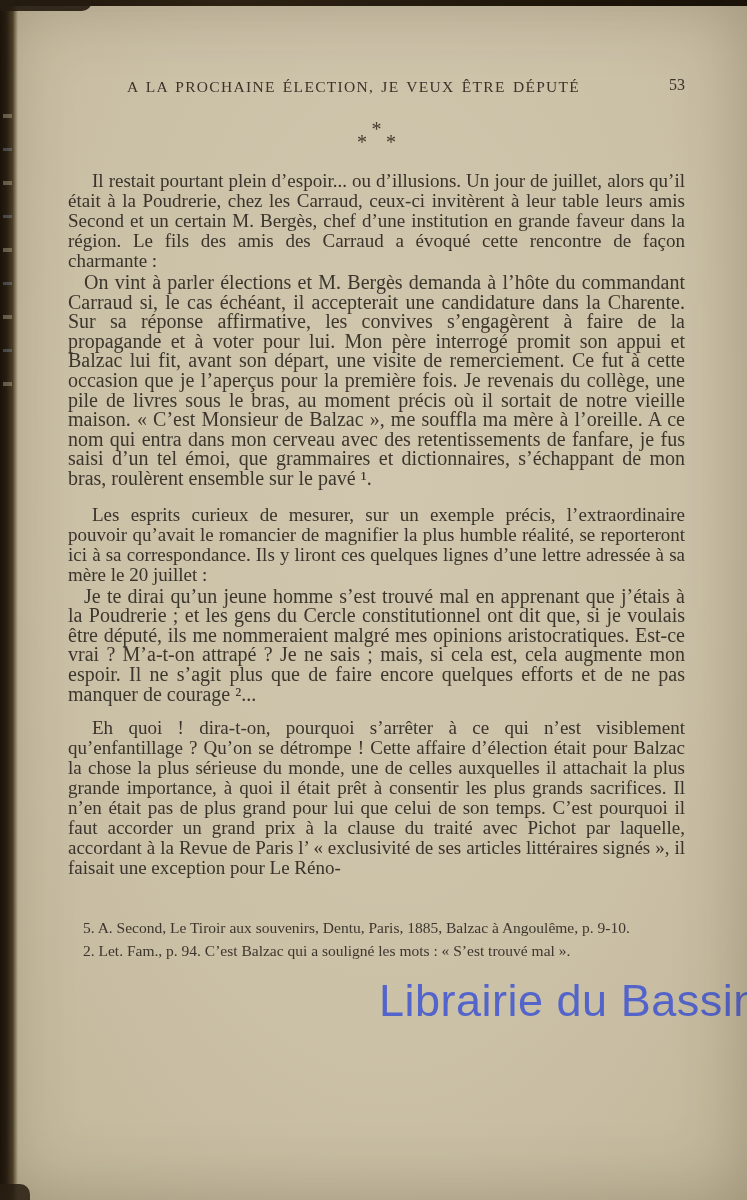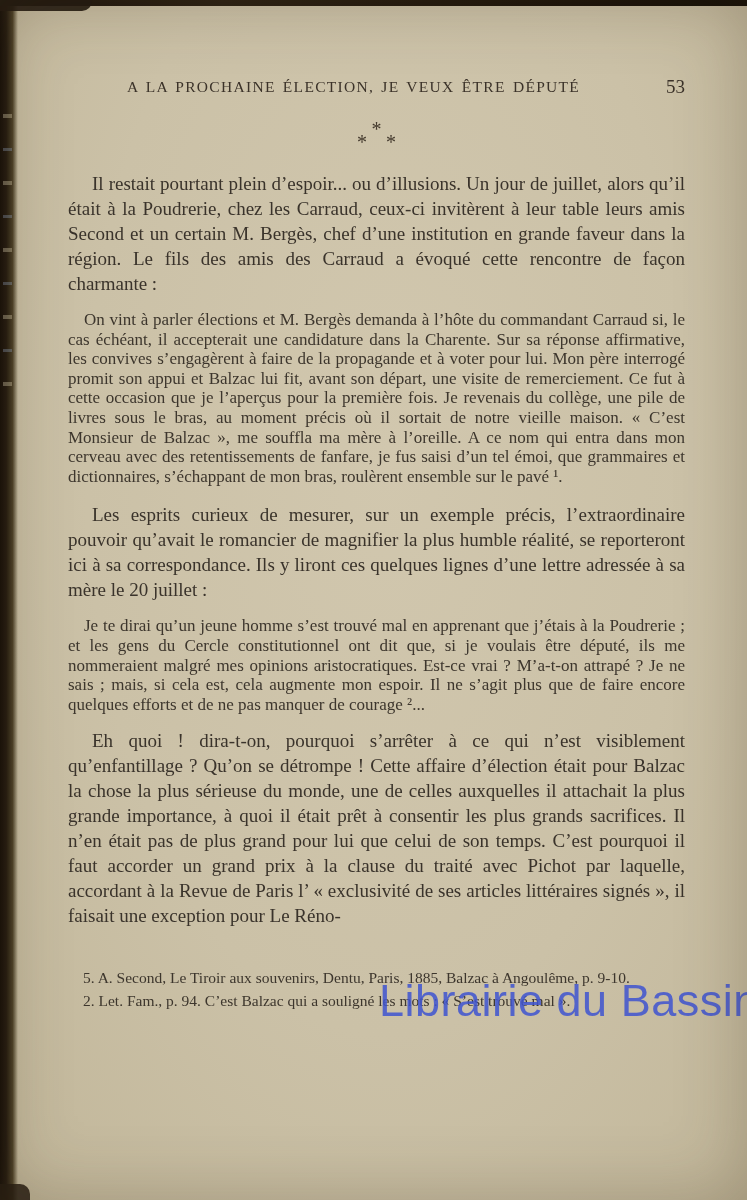--- a/index.html
+++ b/index.html
@@ -52,41 +52,41 @@
     position: relative;
     text-align: center;
     font-size: 15.5px;
     letter-spacing: 1.3px;
     word-spacing: 2px;
     color: #3b3229;
     padding-right: 46px;
   }
   .pageno {
     position: absolute; right: 0; top: -2px;
-    font-size: 19px; letter-spacing: 0;
+    font-size: 16px; letter-spacing: 0;
   }
   .asterism {
     margin-top: 27px;
     text-align: center;
     font-size: 20px;
     color: #43392d;
     line-height: 13px;
   }
   .asterism .row2 { letter-spacing: 7px; padding-left: 7px; }
   .para {
     margin: 22px 0 0 0;
     font-size: 19px;
-    line-height: 25px;
+    line-height: 20px;
     text-align: justify;
     text-indent: 24px;
     color: #3a332b;
   }
   .quote {
-    margin: 14px 0 14px 0;
-    font-size: 17px;
+    margin: 2px 0 14px 0;
+    font-size: 20px;
     line-height: 19.6px;
     text-align: justify;
     text-indent: 16px;
     color: #3d362d;
   }
   .footnotes {
     margin-top: 40px;
     font-size: 15.5px;
     line-height: 20px;
     color: #3d362d;

